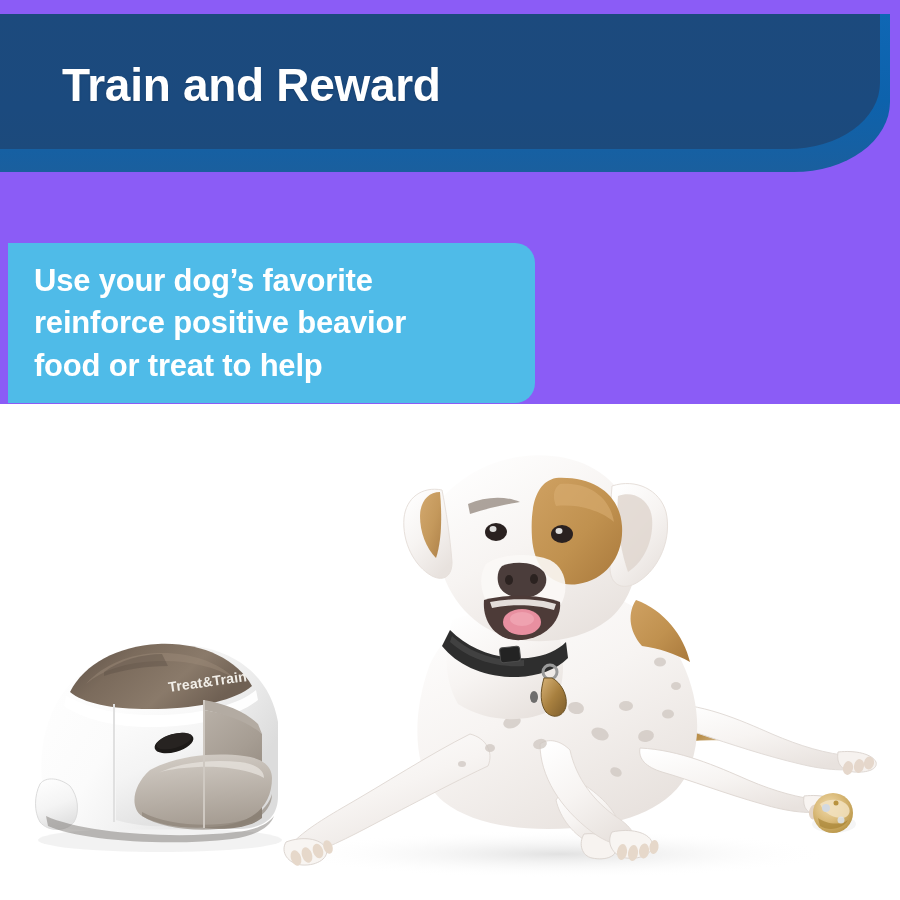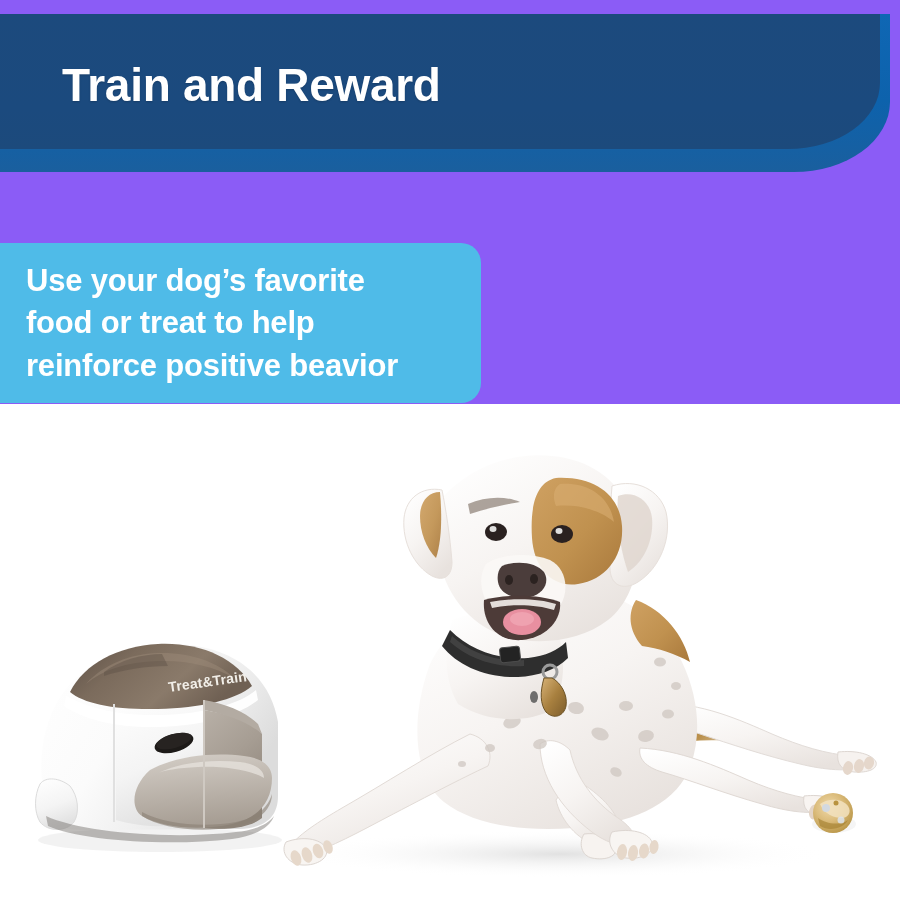--- a/index.html
+++ b/index.html
@@ -56,23 +56,23 @@
     color: #ffffff;
     letter-spacing: -0.3px;
     line-height: 1;
     white-space: nowrap;
     text-shadow: 0 1px 2px rgba(0,0,0,0.18);
   }
 
   
   .callout {
     position: absolute;
-    left: 0;
+    left: 8px;
     top: 243px;
-    width: 481px;
+    width: 527px;
     height: 160px;
     background: #4fbbe8;
     border-top-right-radius: 20px;
     border-bottom-right-radius: 20px;
     box-sizing: border-box;
     padding: 17px 14px 0 26px;
   }
   .callout-text {
     font-size: 31px;
     font-weight: bold;
@@ -106,22 +106,22 @@
 <div class="page">
 
   <div class="banner-wrap">
     <div class="banner-underlayer"></div>
     <div class="banner-main"></div>
     <div class="banner-title">Train and Reward</div>
   </div>
 
   <div class="callout">
     <div class="callout-text">Use your dog’s favorite</div>
+    <div class="callout-text">reinforce positive beavior</div>
     <div class="callout-text">food or treat to help</div>
-    <div class="callout-text">reinforce positive beavior</div>
   </div>
 
   <div class="stage">
     <span class="sr">A white dog with tan patches lying down facing a Treat&amp;Train automatic treat dispenser, with a treat on the floor</span>
 
     <svg width="900" height="496" viewBox="0 0 900 496" xmlns="http://www.w3.org/2000/svg">
       <defs>
         <linearGradient id="gBody" x1="0" y1="0" x2="1" y2="0.5">
           <stop offset="0" stop-color="#ffffff"></stop>
           <stop offset="0.45" stop-color="#fbfbfb"></stop>

